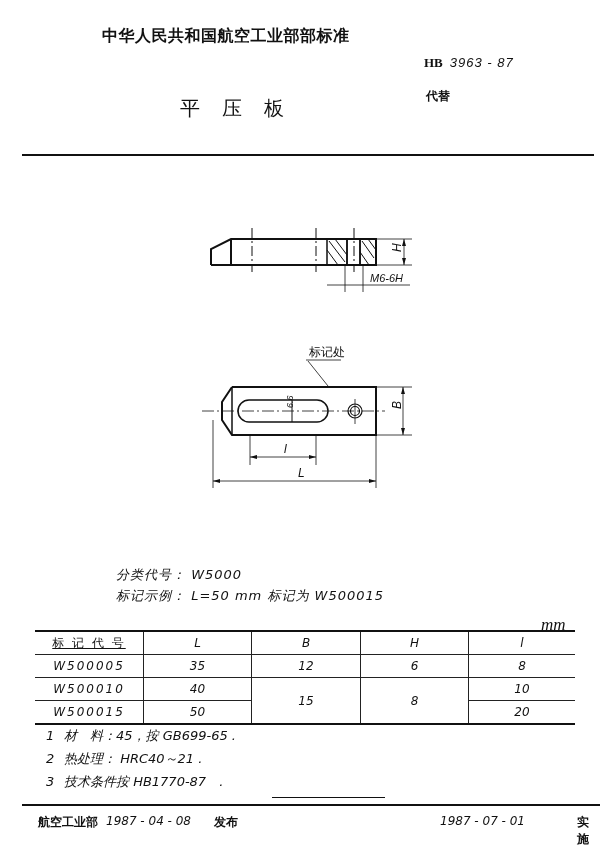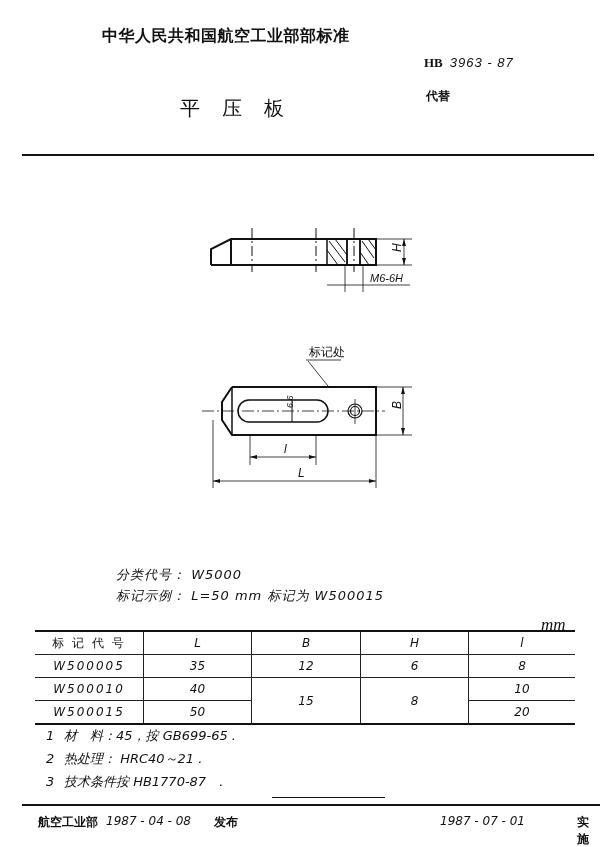--- a/index.html
+++ b/index.html
@@ -118,21 +118,21 @@
   <text x="298" y="477" font-size="12" font-style="italic" fill="#111">L</text>
 </svg>
 
 <div class="abs info" style="top:566px;">分类代号： W5000</div>
 <div class="abs info" style="top:587px;">标记示例： L=50 mm  标记为 W500015</div>
 
 <div class="abs unit">mm</div>
 <table class="spec">
   <tbody>
       <tr>
-    <td style="width:108px; font-style:normal;">标 记 代 号</td>
+    <td style="width:108px; font-style:normal;text-decoration:underline;">标 记 代 号</td>
     <td style="width:107px;">L</td>
     <td style="width:108px;">B</td>
     <td style="width:107px;">H</td>
     <td>l</td>
   </tr>
   <tr>
     <td>W500005</td>
     <td>35</td>
     <td>12</td>
     <td>6</td>

